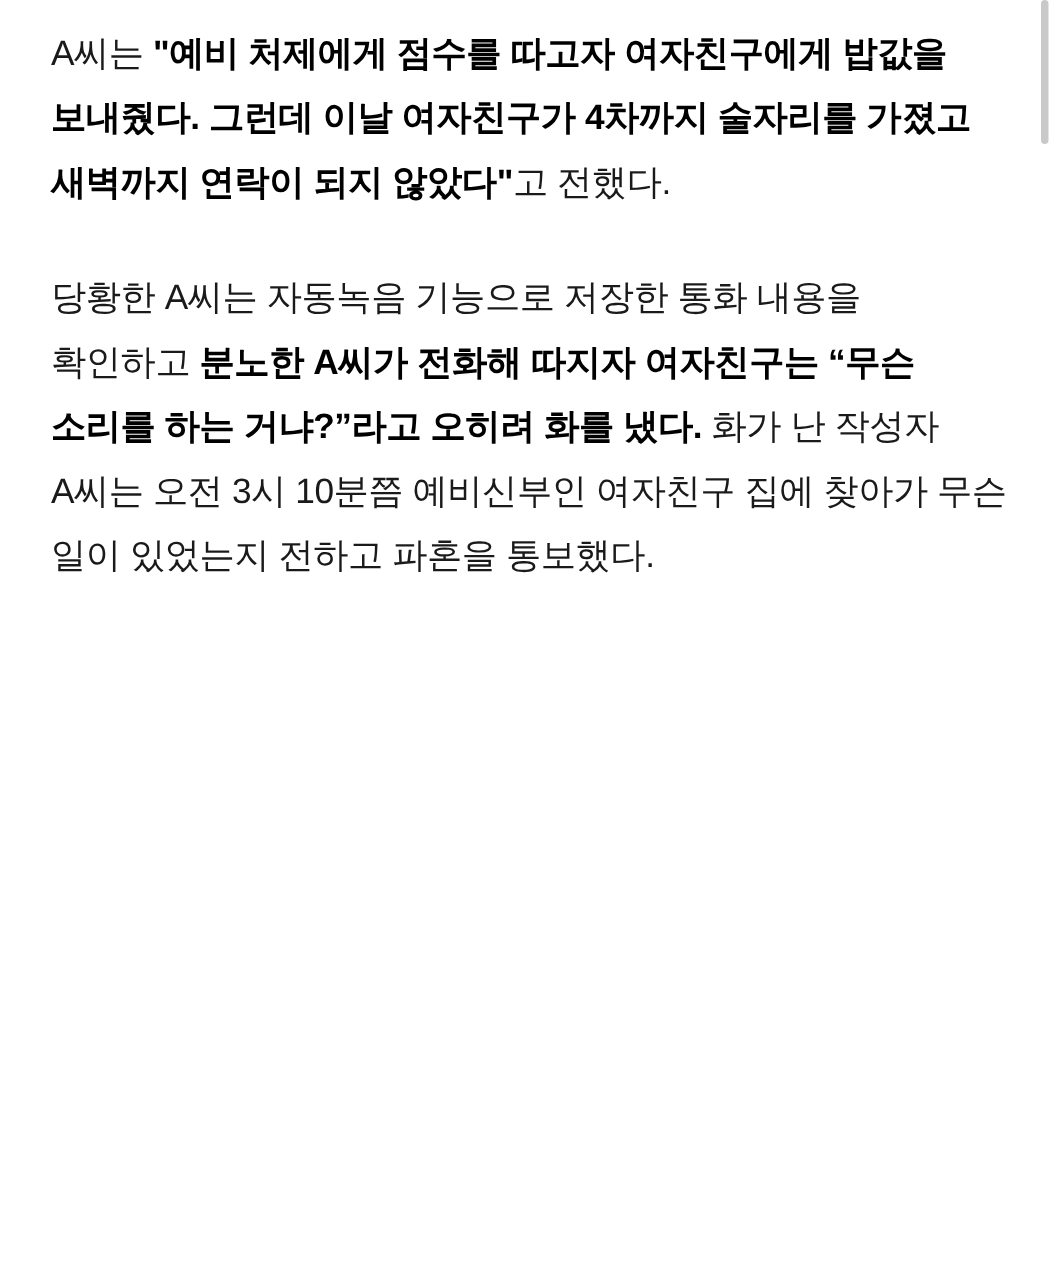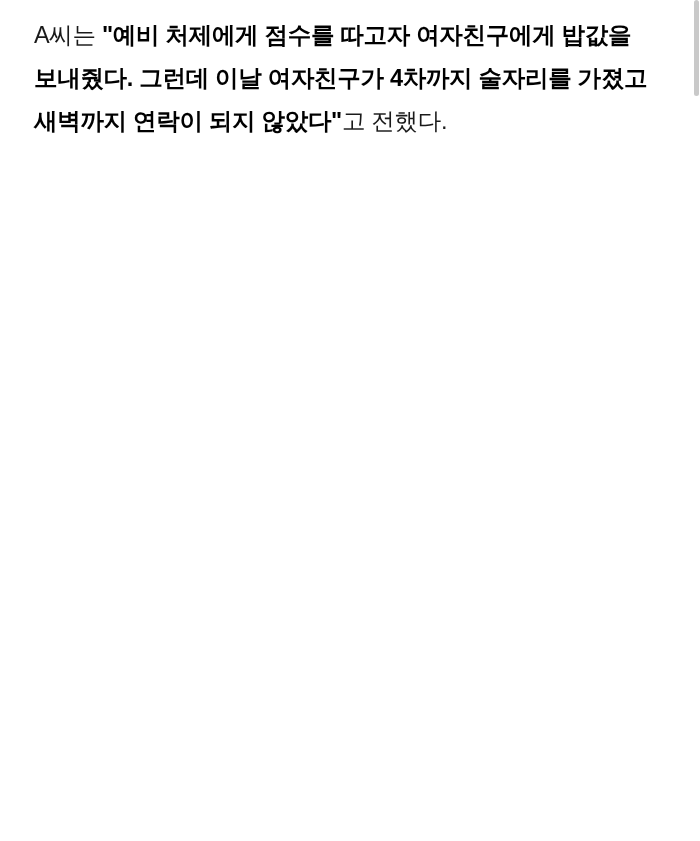--- a/index.html
+++ b/index.html
@@ -52,17 +52,18 @@
     height: 96px;
     background: #c9c9c9;
     border-radius: 3px;
   }
 </style>
 </head>
 <body>
 
 <div class="article">
   <p class="para"><span class="">A씨는 </span><span class="b">"예비 처제에게 점수를 따고자 여자친구에게 밥값을 보내줬다. 그런데 이날 여자친구가 4차까지 술자리를 가졌고 새벽까지 연락이 되지 않았다"</span><span class="">고 전했다.</span></p>
+  <p class="para"><span class="">당황한 A씨는 자동녹음 기능으로 저장한 통화 내용을 확인하고 </span><span class="b">분노한 A씨가 전화해 따지자 여자친구는 “무슨 소리를 하는 거냐?”라고 오히려 화를 냈다.</span><span class=""> 화가 난 작성자 A씨는 오전 3시 10분쯤 예비신부인 여자친구 집에 찾아가 무슨 일이 있었는지 전하고 파혼을 통보했다.</span></p>
 </div>
 
 <div class="scrollbar-track">
   <div class="scrollbar-thumb"></div>
 </div>
 
 </body></html>

